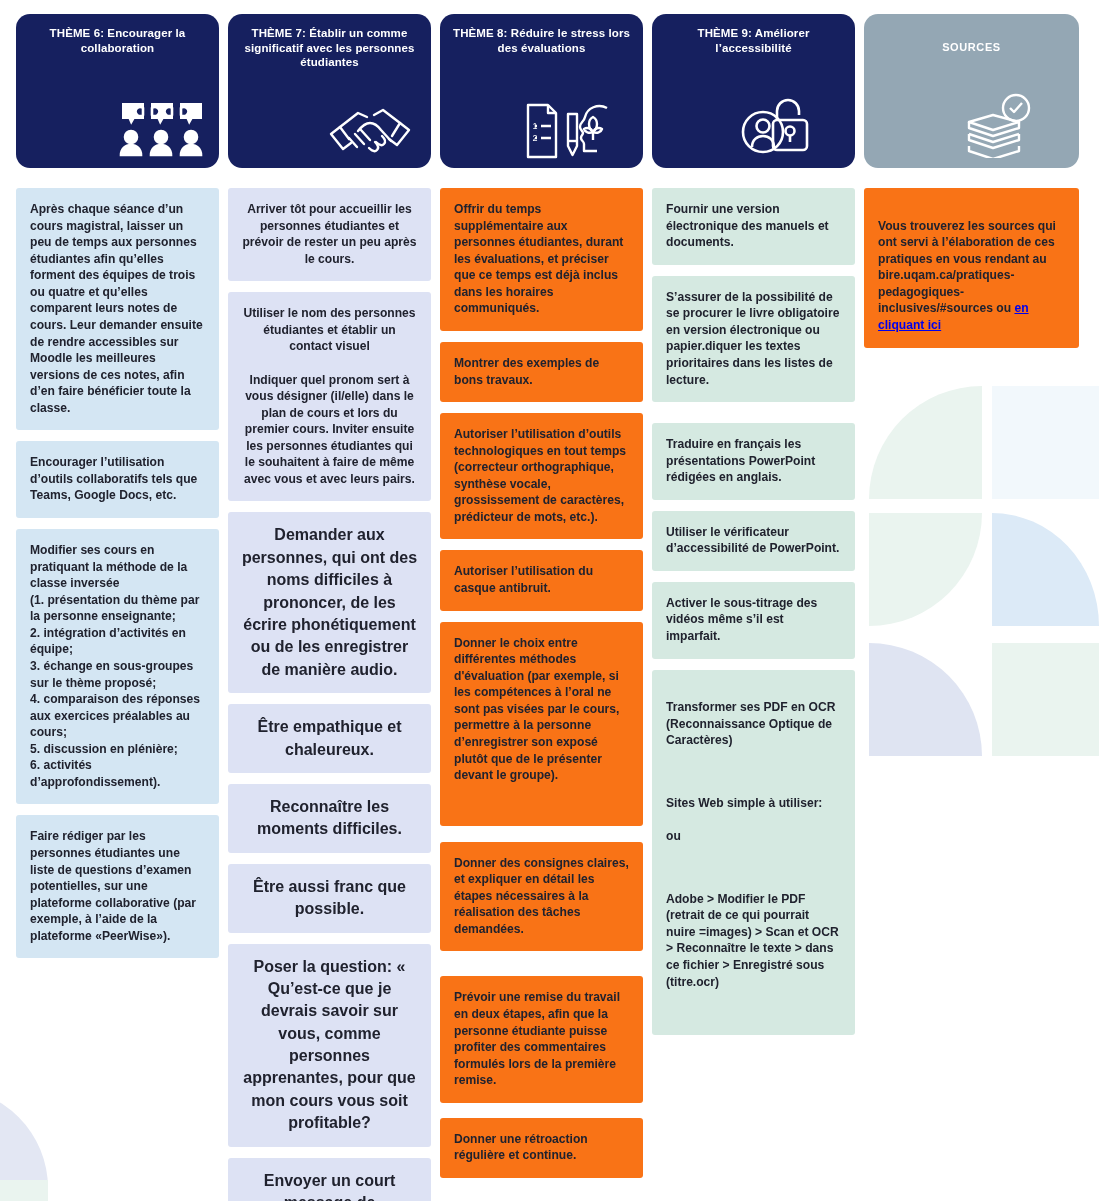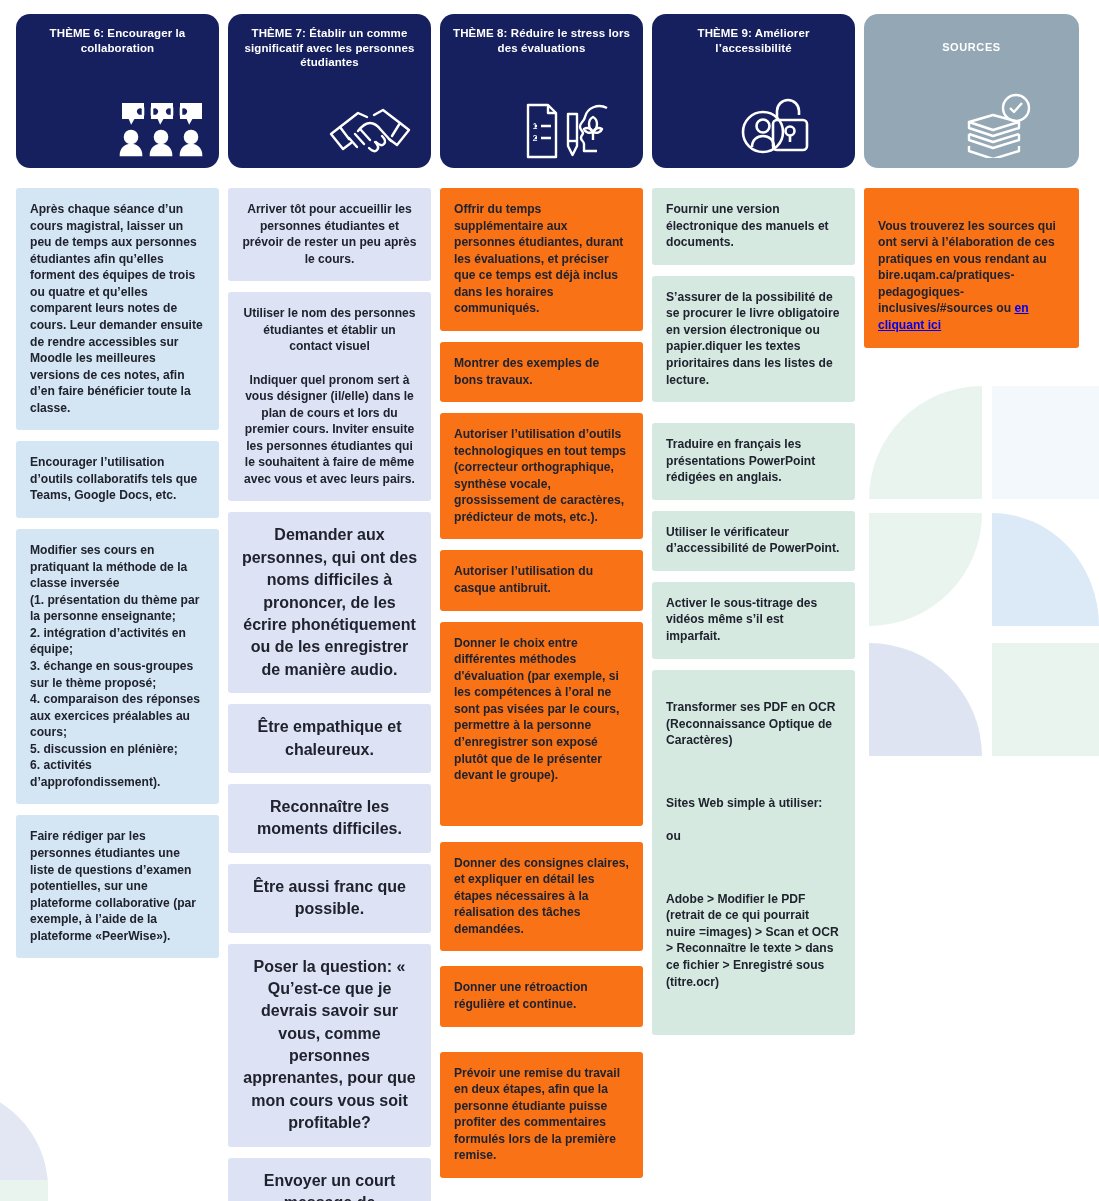--- a/index.html
+++ b/index.html
@@ -168,22 +168,22 @@
           <path d="M70 32v8"></path>
         </svg>
       </div>
     </div>
     <div class="card">Offrir du temps supplémentaire aux personnes étudiantes, durant les évaluations, et préciser que ce temps est déjà inclus dans les horaires communiqués.</div>
     <div class="card">Montrer des exemples de bons travaux.</div>
     <div class="card">Autoriser l’utilisation d’outils technologiques en tout temps (correcteur orthographique, synthèse vocale, grossissement de caractères, prédicteur de mots, etc.).</div>
     <div class="card">Autoriser l’utilisation du casque antibruit.</div>
     <div class="card" style="padding-bottom:42px">Donner le choix entre différentes méthodes d'évaluation (par exemple, si les compétences à l’oral ne sont pas visées par le cours, permettre à la personne d’enregistrer son exposé plutôt que de le présenter devant le groupe).</div>
     <div class="card" style="margin-top:5px">Donner des consignes claires, et expliquer en détail les étapes nécessaires à la réalisation des tâches demandées.</div>
+    <div class="card" style="margin-top:14px">Prévoir une remise du travail en deux étapes, afin que la personne étudiante puisse profiter des commentaires formulés lors de la première remise.</div>
     <div class="card" style="margin-top:4px">Donner une rétroaction régulière et continue.</div>
-    <div class="card" style="margin-top:14px">Prévoir une remise du travail en deux étapes, afin que la personne étudiante puisse profiter des commentaires formulés lors de la première remise.</div>
   </div>
 
   <div class="col c4">
     <div class="head c-theme9">
       <div class="head-title">THÈME 9:
 Améliorer l’accessibilité</div>
       <div class="head-icon" style="right:40px;bottom:4px;">
         <svg width="74" height="66" viewBox="0 0 74 66" fill="none" stroke="#fff" stroke-width="2.6" stroke-linejoin="round">
           <path d="M36 26V17a11 11 0 0122 0v4"></path>
           <rect x="32" y="26" width="34" height="30" rx="4"></rect>

